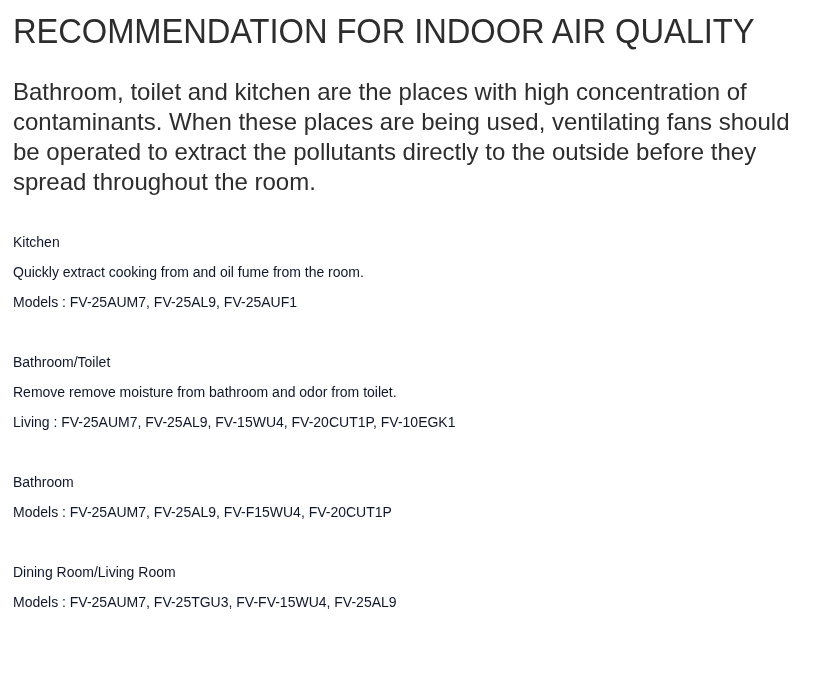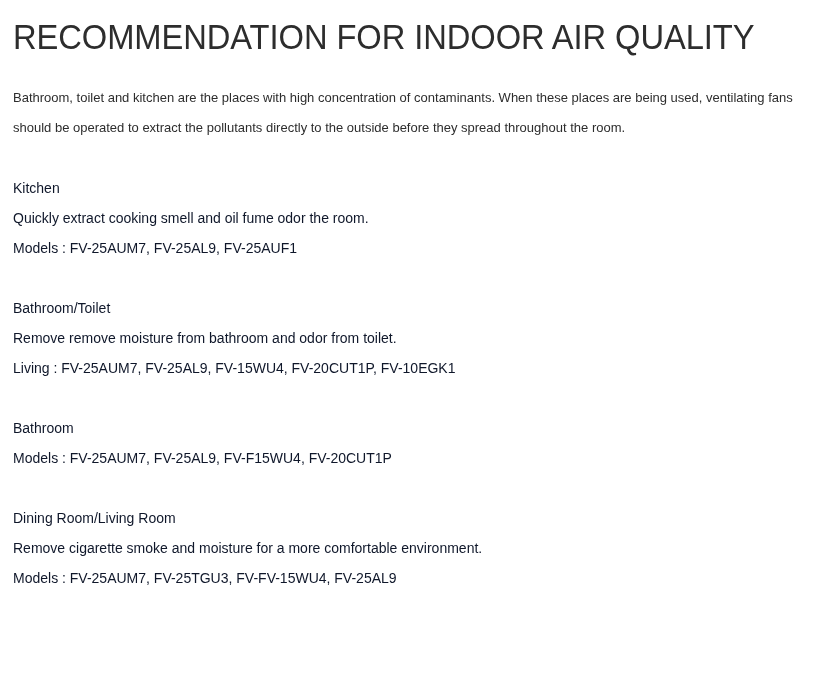--- a/index.html
+++ b/index.html
@@ -14,41 +14,41 @@
     font-family: "Liberation Sans", sans-serif;
     color: #2d2d2d;
     -webkit-font-smoothing: antialiased;
   }
 
   .page {
     position: relative;
     width: 834px;
     height: 585px;
     box-sizing: border-box;
-    padding: 14px 10px 0 13px;
+    padding: 8px 10px 0 13px;
   }
 
   .doc-title {
     font-family: "Liberation Sans Narrow", "Liberation Sans", sans-serif;
     font-size: 35px;
     line-height: 40px;
     font-weight: 400;
     letter-spacing: -0.1px;
     color: #2d2d2d;
     white-space: nowrap;
     transform: scaleX(0.935);
     transform-origin: left top;
     margin: 0;
     padding-top: 3px;
   }
 
   .intro {
     margin: 0;
     padding-top: 26px;
-    font-size: 13px;
+    font-size: 24px;
     line-height: 30px;
     font-weight: 400;
     color: #2d2d2d;
     max-width: 800px;
   }
 
   .section {
     padding-top: 30px;
   }
 
@@ -67,34 +67,33 @@
 <body>
 
 <div class="page">
 
   <h1 class="doc-title">RECOMMENDATION FOR INDOOR AIR QUALITY</h1>
 
   <p class="intro">Bathroom, toilet and kitchen are the places with high concentration of contaminants. When these places are being used, ventilating fans should be operated to extract the pollutants directly to the outside before they spread throughout the room.</p>
 
   <div class="section">
     <div class="section-heading">Kitchen</div>
-    <div class="section-desc">Quickly extract cooking smell and oil fume odor the room.</div>
+    <div class="section-desc">Quickly extract cooking from and oil fume from the room.</div>
     <div class="section-models">Models : FV-25AUM7, FV-25AL9, FV-25AUF1</div>
   </div>
 
   <div class="section">
     <div class="section-heading">Bathroom/Toilet</div>
     <div class="section-desc">Remove remove moisture from bathroom and odor from toilet.</div>
     <div class="section-models">Living : FV-25AUM7, FV-25AL9, FV-15WU4, FV-20CUT1P, FV-10EGK1</div>
   </div>
 
   <div class="section">
     <div class="section-heading">Bathroom</div>
     <div class="section-models">Models : FV-25AUM7, FV-25AL9, FV-F15WU4, FV-20CUT1P</div>
   </div>
 
   <div class="section">
     <div class="section-heading">Dining Room/Living Room</div>
-    <div class="section-desc">Remove cigarette smoke and moisture for a more comfortable environment.</div>
     <div class="section-models">Models : FV-25AUM7, FV-25TGU3, FV-FV-15WU4, FV-25AL9</div>
   </div>
 
 </div>
 
 </body></html>

